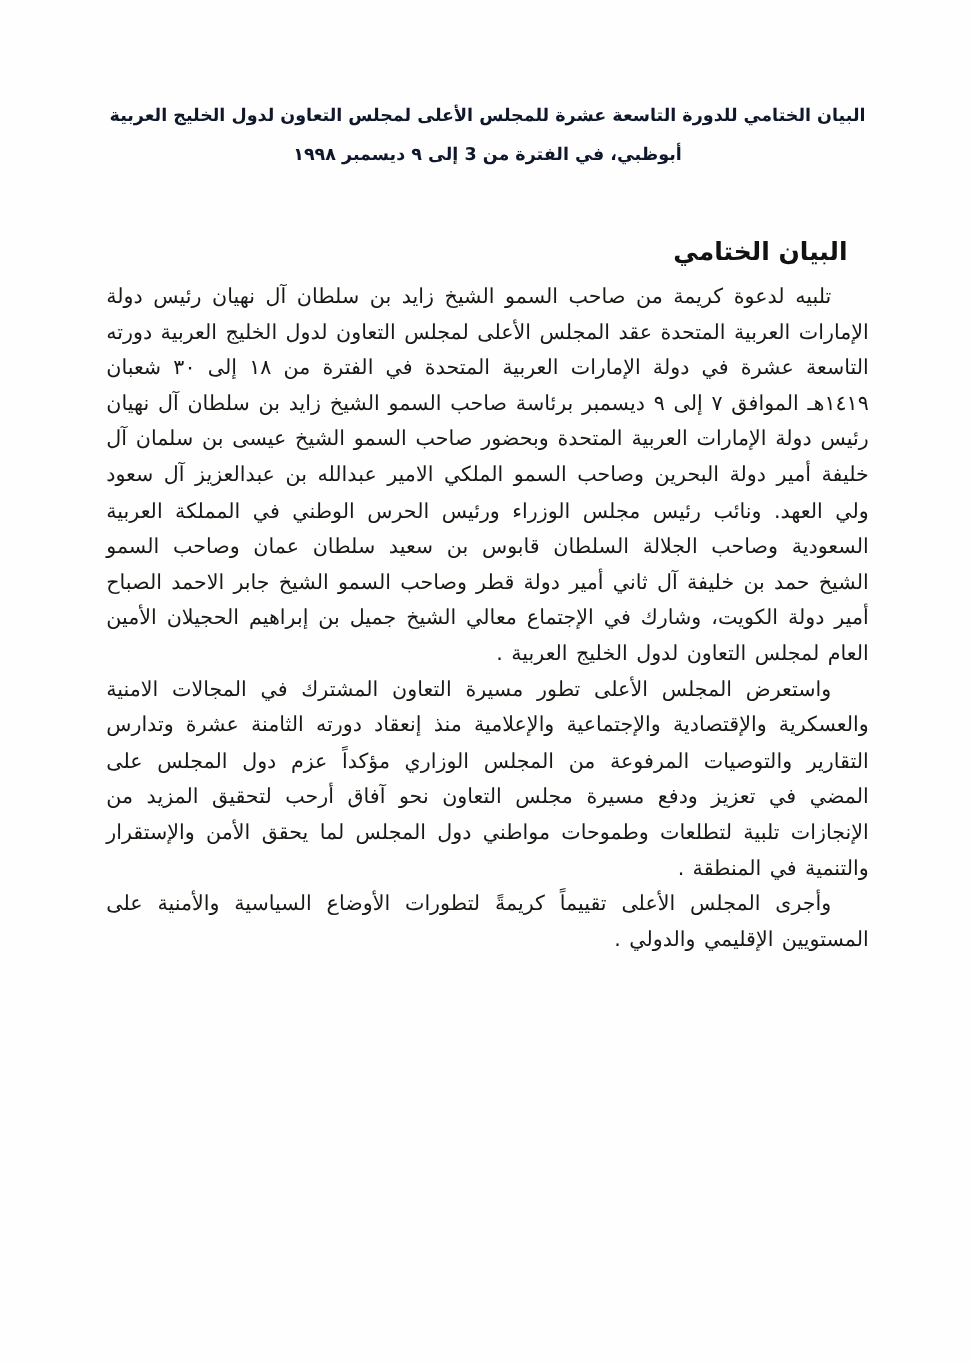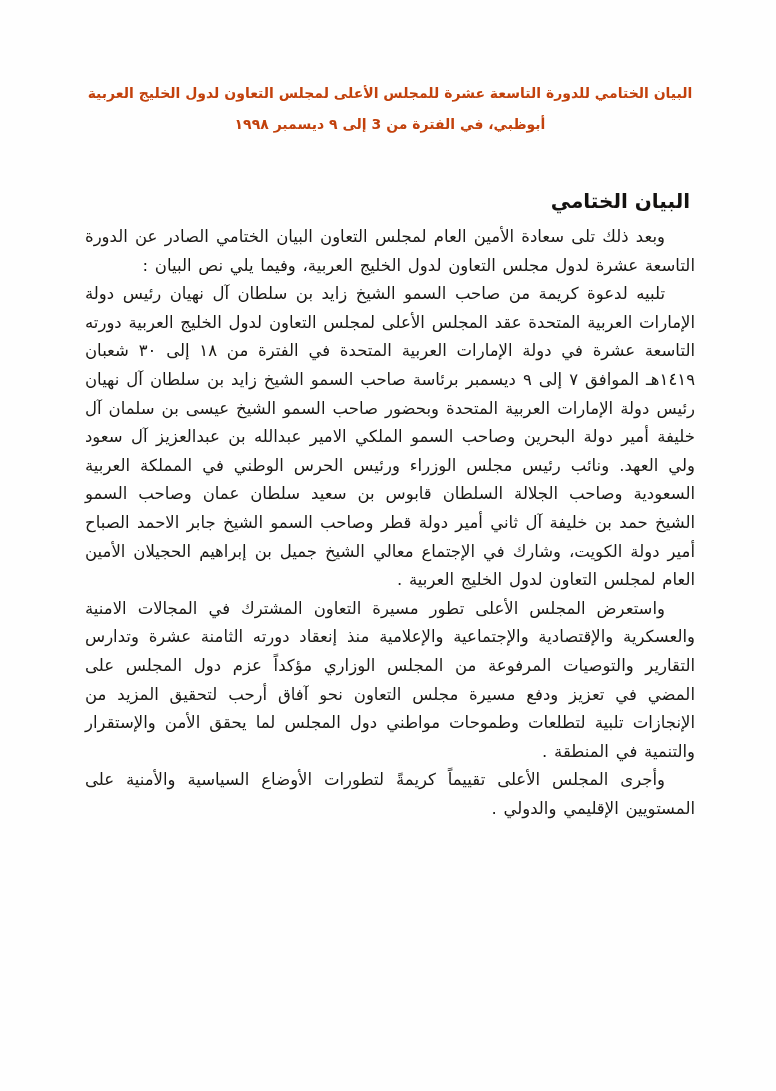--- a/index.html
+++ b/index.html
@@ -27,24 +27,24 @@
     right: 81px;
     left: 85px;
     direction: rtl;
   }
   .doc-title {
     margin-top: 78px;
     text-align: center;
     font-weight: bold;
     font-size: 14px;
     line-height: 31px;
-    color: #c2410c;
+    color: #0f172a;
   }
   .section-heading {
-    margin: 49px 5px 10px 0;
+    margin: 49px 17px 10px 0;
     text-align: right;
     font-weight: bold;
     font-size: 20px;
     line-height: 24px;
     color: #141210;
   }
   .body-text p {
     margin: 0;
     font-size: 16.5px;
     line-height: 28.6px;
@@ -62,20 +62,19 @@
   <div class="doc">
 
     <div class="doc-title">
       <div>البيان الختامي للدورة التاسعة عشرة للمجلس الأعلى لمجلس التعاون لدول الخليج العربية</div>
       <div>أبوظبي، في الفترة من 3 إلى ٩ ديسمبر ١٩٩٨</div>
     </div>
 
     <h2 class="section-heading">البيان الختامي</h2>
 
     <div class="body-text">
-      <p>وبعد ذلك تلى سعادة الأمين العام لمجلس التعاون البيان الختامي الصادر عن الدورة التاسعة عشرة لدول مجلس التعاون لدول الخليج العربية، وفيما يلي نص البيان :</p>
       <p>تلبيه لدعوة كريمة من صاحب السمو الشيخ زايد بن سلطان آل نهيان رئيس دولة الإمارات العربية المتحدة عقد المجلس الأعلى لمجلس التعاون لدول الخليج العربية دورته التاسعة عشرة في دولة الإمارات العربية المتحدة في الفترة من ١٨ إلى ٣٠ شعبان ١٤١٩هـ الموافق ٧ إلى ٩ ديسمبر برئاسة صاحب السمو الشيخ زايد بن سلطان آل نهيان رئيس دولة الإمارات العربية المتحدة وبحضور صاحب السمو الشيخ عيسى بن سلمان آل خليفة أمير دولة البحرين وصاحب السمو الملكي الامير عبدالله بن عبدالعزيز آل سعود ولي العهد. ونائب رئيس مجلس الوزراء ورئيس الحرس الوطني في المملكة العربية السعودية وصاحب الجلالة السلطان قابوس بن سعيد سلطان عمان وصاحب السمو الشيخ حمد بن خليفة آل ثاني أمير دولة قطر وصاحب السمو الشيخ جابر الاحمد الصباح أمير دولة الكويت، وشارك في الإجتماع معالي الشيخ جميل بن إبراهيم الحجيلان الأمين العام لمجلس التعاون لدول الخليج العربية .</p>
       <p>واستعرض المجلس الأعلى تطور مسيرة التعاون المشترك في المجالات الامنية والعسكرية والإقتصادية والإجتماعية والإعلامية منذ إنعقاد دورته الثامنة عشرة وتدارس التقارير والتوصيات المرفوعة من المجلس الوزاري مؤكداً عزم دول المجلس على المضي في تعزيز ودفع مسيرة مجلس التعاون نحو آفاق أرحب لتحقيق المزيد من الإنجازات تلبية لتطلعات وطموحات مواطني دول المجلس لما يحقق الأمن والإستقرار والتنمية في المنطقة .</p>
       <p>وأجرى المجلس الأعلى تقييماً كريمةً لتطورات الأوضاع السياسية والأمنية على المستويين الإقليمي والدولي .</p>
     </div>
 
   </div>
 </div>
 
 </body></html>

